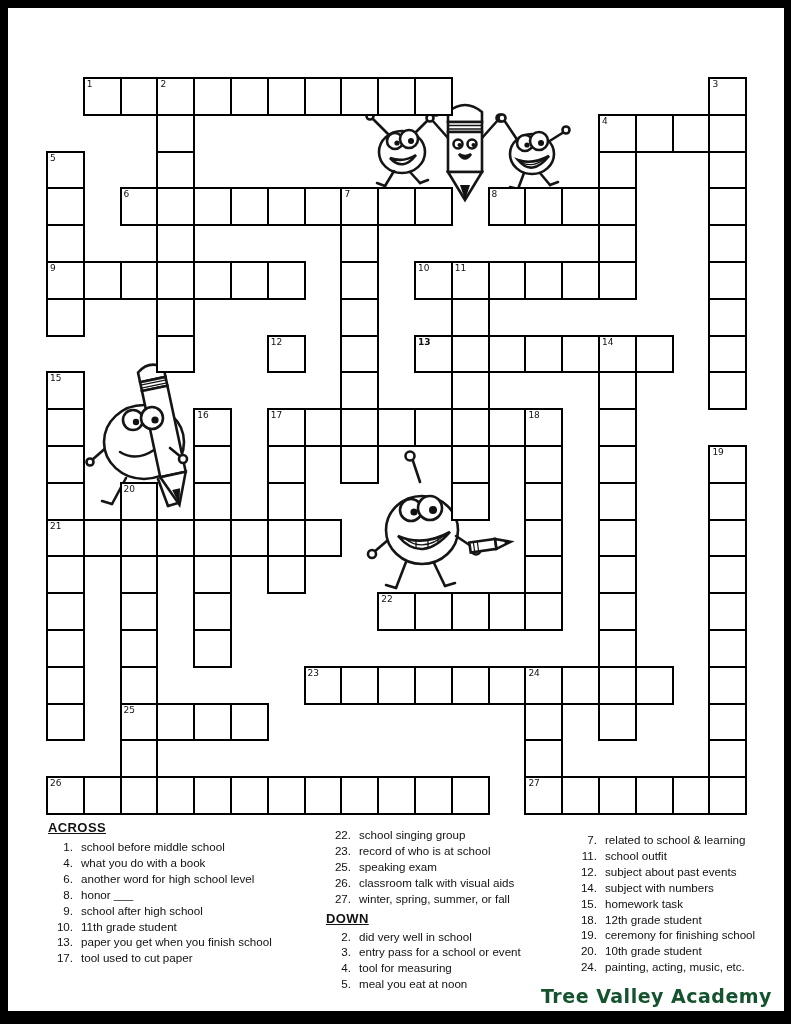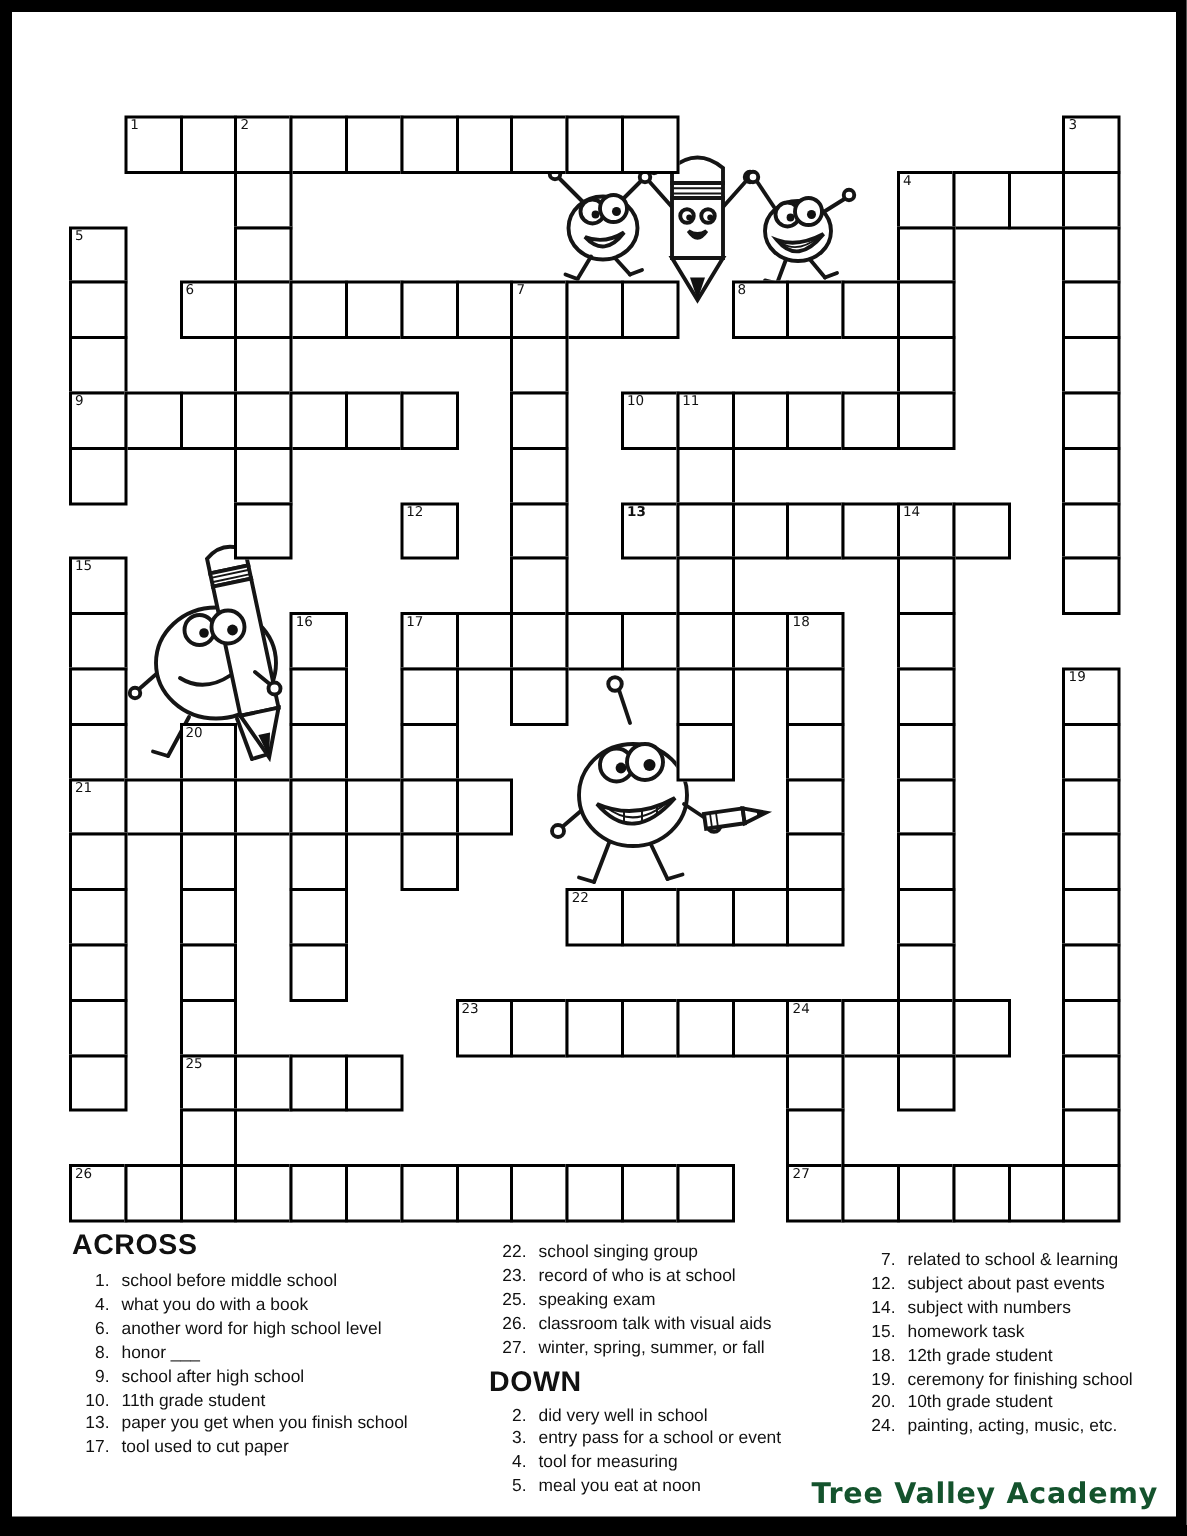--- a/index.html
+++ b/index.html
@@ -15,21 +15,21 @@
   .grid{position:absolute;left:0;top:0;z-index:2;}
   .cell{position:absolute;width:38.8px;height:38.8px;box-sizing:border-box;background:#fff;border:2.2px solid #000;z-index:2;}
   .num{position:absolute;left:2px;top:0px;font-family:"DejaVu Sans",sans-serif;font-size:9px;line-height:11px;color:#111;}
 
   
   .chars{position:absolute;z-index:1;}
   .chars *{vector-effect:non-scaling-stroke;}
 
   
   .cluecol{position:absolute;z-index:3;color:#111;}
-  .cluehead{font-size:19px;font-weight:bold;letter-spacing:.4px;margin-bottom:4px;}
+  .cluehead{font-size:13px;font-weight:bold;text-decoration:underline;letter-spacing:.4px;margin-bottom:4px;}
   .clue{font-size:11.6px;line-height:15.9px;white-space:nowrap;}
   .cn{display:inline-block;width:25px;text-align:right;margin-right:8px;}
   #col1{left:40px;top:812px;width:275px;}
   #col2{left:318px;top:819px;width:242px;}
   #col2 .cluehead{margin:4px 0 3px 0;}
   #col3{left:564px;top:824px;width:218px;}
 
   
   .brand{position:absolute;right:12px;top:977px;font-family:"DejaVu Sans",sans-serif;font-weight:bold;font-size:19px;letter-spacing:.5px;z-index:3;}
 </style>
@@ -414,20 +414,21 @@
       <div id="down-a">
           <div class="clue"><span class="cn">2.</span><span class="ct">did very well in school</span></div>
           <div class="clue"><span class="cn">3.</span><span class="ct">entry pass for a school or event</span></div>
           <div class="clue"><span class="cn">4.</span><span class="ct">tool for measuring</span></div>
           <div class="clue"><span class="cn">5.</span><span class="ct">meal you eat at noon</span></div>
         </div>
     </div>
     <div id="col3" class="cluecol">
       <div id="down-b">
           <div class="clue"><span class="cn">7.</span><span class="ct">related to school &amp; learning</span></div>
+          <div class="clue"><span class="cn">11.</span><span class="ct">school outfit</span></div>
           <div class="clue"><span class="cn">12.</span><span class="ct">subject about past events</span></div>
           <div class="clue"><span class="cn">14.</span><span class="ct">subject with numbers</span></div>
           <div class="clue"><span class="cn">15.</span><span class="ct">homework task</span></div>
           <div class="clue"><span class="cn">18.</span><span class="ct">12th grade student</span></div>
           <div class="clue"><span class="cn">19.</span><span class="ct">ceremony for finishing school</span></div>
           <div class="clue"><span class="cn">20.</span><span class="ct">10th grade student</span></div>
           <div class="clue"><span class="cn">24.</span><span class="ct">painting, acting, music, etc.</span></div>
         </div>
     </div>
 

